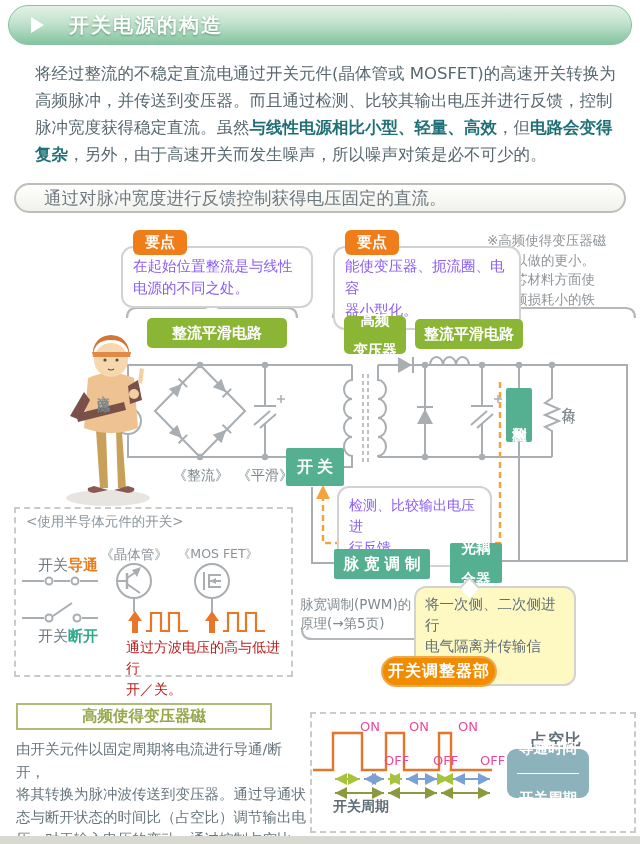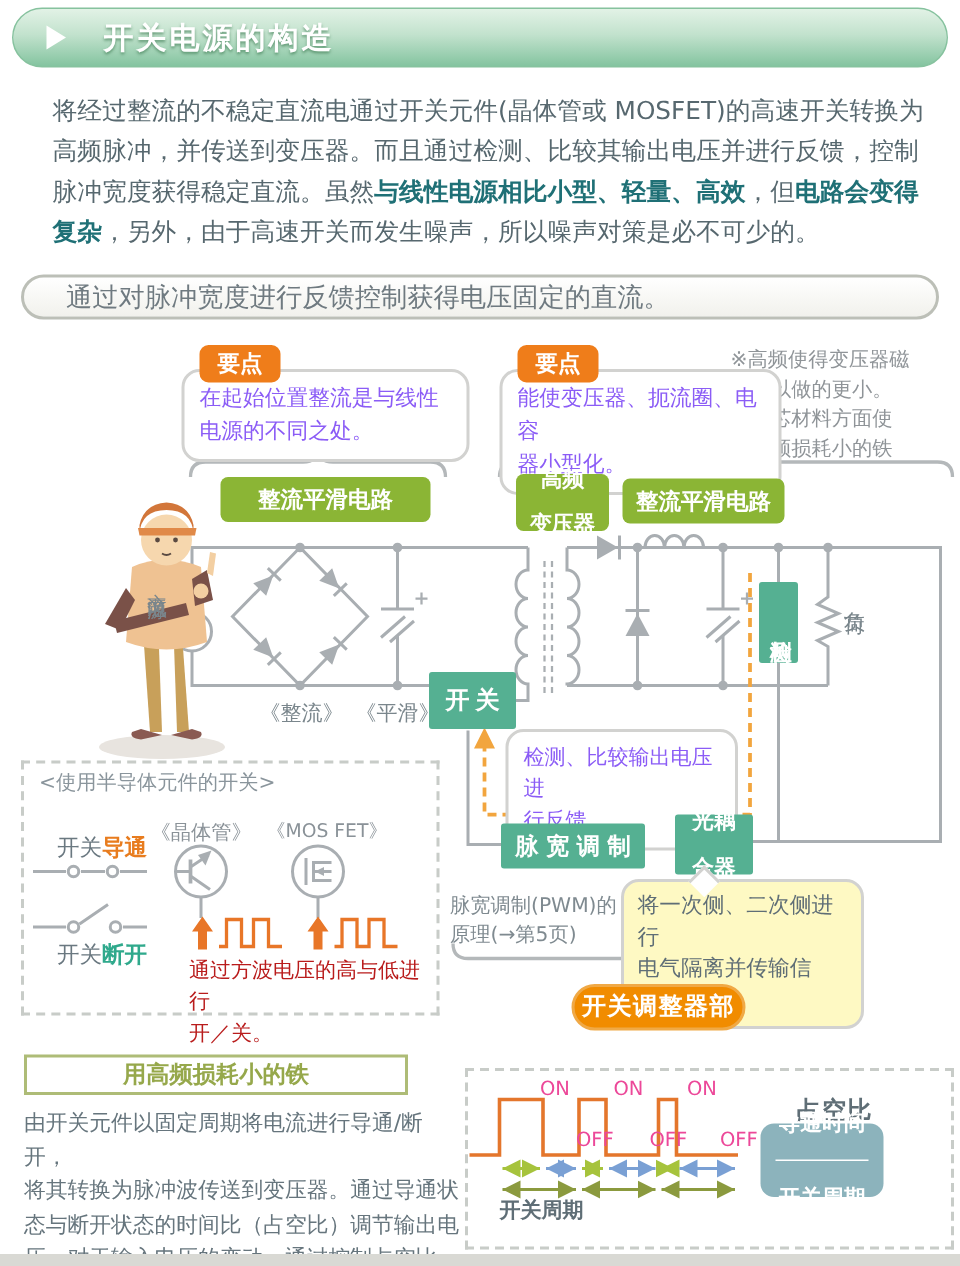--- a/index.html
+++ b/index.html
@@ -279,21 +279,21 @@
     <span>开关</span><span class="sw-on">导通</span>
   </div>
   <div class="abs ui sw-label" style="left:38px;top:627px;">
     <span>开关</span><span class="sw-off">断开</span>
   </div>
   <div class="abs ui dev-label" style="left:100px;top:546px;width:68px;">《晶体管》</div>
   <div class="abs ui dev-label" style="left:176px;top:546px;width:84px;font-size:12.5px;">《MOS FET》</div>
   <div class="abs ui caption" style="left:126px;top:637px;width:160px;">通过方波电压的高与低进行
 开／关。</div>
 
-  <div class="abs ui principle-title">用高频损耗小的铁</div>
+  <div class="abs ui principle-title">高频使得变压器磁</div>
   <div class="abs ui principle-body">由开关元件以固定周期将电流进行导通/断开，
 将其转换为脉冲波传送到变压器。通过导通状
 态与断开状态的时间比（占空比）调节输出电
 压。对于输入电压的变动，通过控制占空比，以
 使输出电压稳定(PWM 方式)。</div>
 
   <div class="abs ui dashedbox" style="left:310px;top:712px;width:326px;height:121px;z-index:1;"></div>
   <span class="abs ui wf-label" style="left:336px;top:719px;">ON</span>
   <span class="abs ui wf-label" style="left:385px;top:719px;">ON</span>
   <span class="abs ui wf-label" style="left:434px;top:719px;">ON</span>

